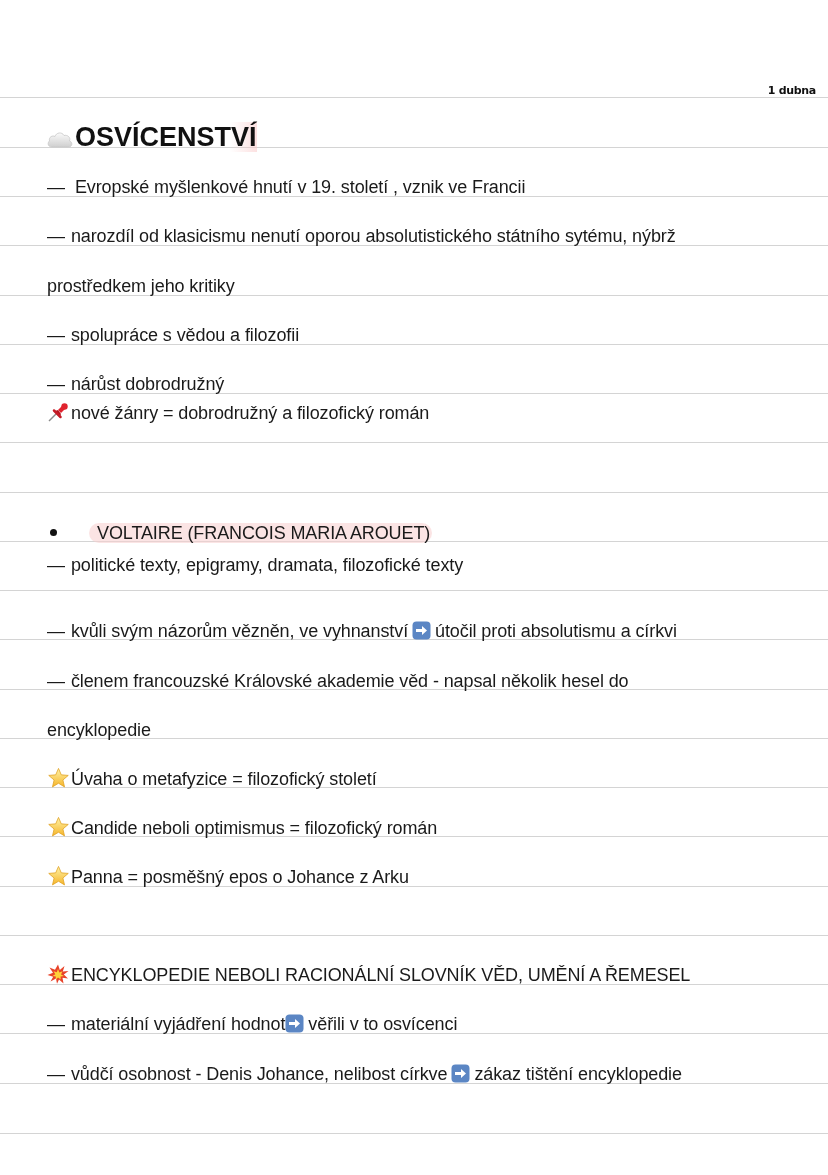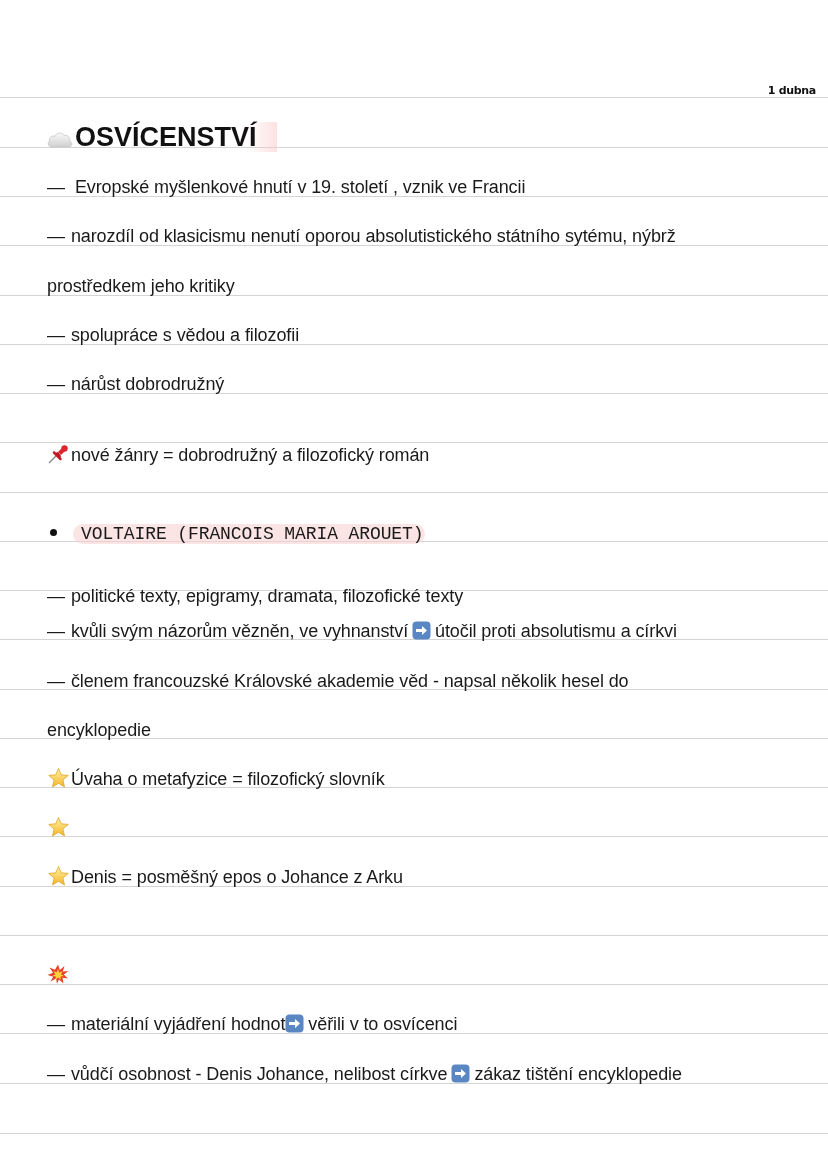--- a/index.html
+++ b/index.html
@@ -47,21 +47,21 @@
       font-size: 27px;
       font-weight: bold;
       line-height: 30px;
       color: #111;
       white-space: nowrap;
       display: flex;
       align-items: flex-end;
     }
     .title .hl {
       background: linear-gradient(to right, rgba(255,255,255,0) 0%, rgba(255,255,255,0) 85%, rgba(250,200,200,0.55) 100%);
-      padding-right: 20px;
+      padding-right: 0;
     }
     .cloud {
       display: inline-block;
       width: 26px;
       height: 20px;
       margin-right: 2px;
       margin-bottom: 3px;
     }
     .dash { margin-right: 6px; }
     .pin, .star, .boom, .arrow {
@@ -69,22 +69,21 @@
       vertical-align: -3px;
     }
     .pin { width: 22px; height: 20px; margin-right: 2px; }
     .star { width: 23px; height: 22px; margin-right: 1px; vertical-align: -4px; }
     .boom { width: 22px; height: 20px; margin-right: 2px; }
     .arrow { width: 19px; height: 19px; margin: 0 4px; }
     .voltaire-hl {
       background: rgba(248, 205, 205, 0.55);
       border-radius: 10px;
       padding: 0 2px 0 8px;
-      margin-left: 16px;
-      font-family: Liberation Mono, monospace;
+      margin-left: 32px;
     }
     .bullet {
       display: inline-block;
       width: 7px;
       height: 7px;
       background: #111;
       border-radius: 50%;
       vertical-align: 3px;
       margin-left: 3px;
     }
@@ -140,34 +139,34 @@
 </div>
 <div class="line" style="top:275px">
   <span>prostředkem jeho kritiky</span>
 </div>
 <div class="line" style="top:324px">
   <span class="dash">—</span><span>spolupráce s vědou a filozofii</span>
 </div>
 <div class="line" style="top:373px">
   <span class="dash">—</span><span>nárůst dobrodružný</span>
 </div>
-<div class="line" style="top:444px">
+<div class="line" style="top:402px">
   <svg class="pin" viewBox="0 0 22 20">
     <line x1="2" y1="19" x2="10" y2="11" stroke="#8a8a8a" stroke-width="1.5"></line>
     <path d="M8 9 L13 14 L14 12 L11 8 Z" fill="#b3121c"></path>
     <path d="M11 8 L16 3 L19 6 L14 11 Z" fill="#e0232e"></path>
     <circle cx="17.5" cy="4.5" r="3.2" fill="#e0232e"></circle>
     <path d="M7 8.5 L13.5 15" stroke="#c41a25" stroke-width="2.5" stroke-linecap="round"></path>
   </svg><span>nové žánry = dobrodružný a filozofický román</span>
 </div>
 
 <div class="line" style="top:522px">
   <span class="bullet"></span><span class="voltaire-hl">VOLTAIRE (FRANCOIS MARIA AROUET)</span>
 </div>
-<div class="line" style="top:585px">
+<div class="line" style="top:554px">
   <span class="dash">—</span><span>politické texty, epigramy, dramata, filozofické texty</span>
 </div>
 <div class="line" style="top:620px">
   <span class="dash">—</span><span>kvůli svým názorům vězněn, ve vyhnanství</span><svg class="arrow" viewBox="0 0 19 19">
     <rect x="0.5" y="0.5" width="18" height="18" rx="4" fill="#5b86c4"></rect>
     <path d="M4 8 H10 V5 L15 9.5 L10 14 V11 H4 Z" fill="#ffffff"></path>
   </svg><span>útočil proti absolutismu a církvi</span>
 </div>
 <div class="line" style="top:670px">
   <span class="dash">—</span><span>členem francouzské Královské akademie věd - napsal několik hesel do</span>
@@ -177,38 +176,38 @@
 </div>
 <div class="line" style="top:767px">
   <svg class="star" viewBox="0 0 24 23">
     <defs>
       <linearGradient id="sg1" x1="0" y1="0" x2="0" y2="1">
         <stop offset="0" stop-color="#fff3a8"></stop>
         <stop offset="1" stop-color="#f5b52a"></stop>
       </linearGradient>
     </defs>
     <path d="M12 1.5 L14.9 8.2 L22.2 8.8 L16.6 13.6 L18.3 20.8 L12 17 L5.7 20.8 L7.4 13.6 L1.8 8.8 L9.1 8.2 Z" fill="url(#sg1)" stroke="#e0a020" stroke-width="0.8" stroke-linejoin="round"></path>
-  </svg><span>Úvaha o metafyzice = filozofický slovník</span>
+  </svg><span>Úvaha o metafyzice = filozofický století</span>
 </div>
 <div class="line" style="top:816px">
   <svg class="star" viewBox="0 0 24 23">
     <path d="M12 1.5 L14.9 8.2 L22.2 8.8 L16.6 13.6 L18.3 20.8 L12 17 L5.7 20.8 L7.4 13.6 L1.8 8.8 L9.1 8.2 Z" fill="url(#sg1)" stroke="#e0a020" stroke-width="0.8" stroke-linejoin="round"></path>
-  </svg>
+  </svg><span>Candide neboli optimismus = filozofický román</span>
 </div>
 <div class="line" style="top:865px">
   <svg class="star" viewBox="0 0 24 23">
     <path d="M12 1.5 L14.9 8.2 L22.2 8.8 L16.6 13.6 L18.3 20.8 L12 17 L5.7 20.8 L7.4 13.6 L1.8 8.8 L9.1 8.2 Z" fill="url(#sg1)" stroke="#e0a020" stroke-width="0.8" stroke-linejoin="round"></path>
-  </svg><span>Denis = posměšný epos o Johance z Arku</span>
+  </svg><span>Panna = posměšný epos o Johance z Arku</span>
 </div>
 
 <div class="line" style="top:964px">
   <svg class="boom" viewBox="0 0 22 20">
     <path d="M11 0.5 L12.8 6 L17.5 2 L15.8 7.5 L21.5 7 L16.8 10.5 L21 14.5 L15.5 13.8 L16.5 19.5 L12 15.5 L10 19.8 L9 14.5 L3.5 17.5 L6.2 12.8 L0.5 11 L6 8.8 L2.5 3.5 L8 5.8 Z" fill="#e8432a"></path>
     <path d="M11 5 L12.3 8.5 L15.5 7.2 L14 10.5 L17 12 L13.5 12.5 L13.8 15.5 L11 13.5 L8.8 15.8 L8.8 12.5 L5.5 12 L8.3 10.2 L6.5 7.2 L9.8 8.3 Z" fill="#ffd23a"></path>
-  </svg>
+  </svg><span>ENCYKLOPEDIE NEBOLI RACIONÁLNÍ SLOVNÍK VĚD, UMĚNÍ A ŘEMESEL</span>
 </div>
 <div class="line" style="top:1013px">
   <span class="dash">—</span><span>materiální vyjádření hodnot</span><svg class="arrow" style="margin-left:0" viewBox="0 0 19 19">
     <rect x="0.5" y="0.5" width="18" height="18" rx="4" fill="#5b86c4"></rect>
     <path d="M4 8 H10 V5 L15 9.5 L10 14 V11 H4 Z" fill="#ffffff"></path>
   </svg><span>věřili v to osvícenci</span>
 </div>
 <div class="line" style="top:1063px">
   <span class="dash">—</span><span>vůdčí osobnost - Denis Johance, nelibost církve</span><svg class="arrow" viewBox="0 0 19 19">
     <rect x="0.5" y="0.5" width="18" height="18" rx="4" fill="#5b86c4"></rect>

